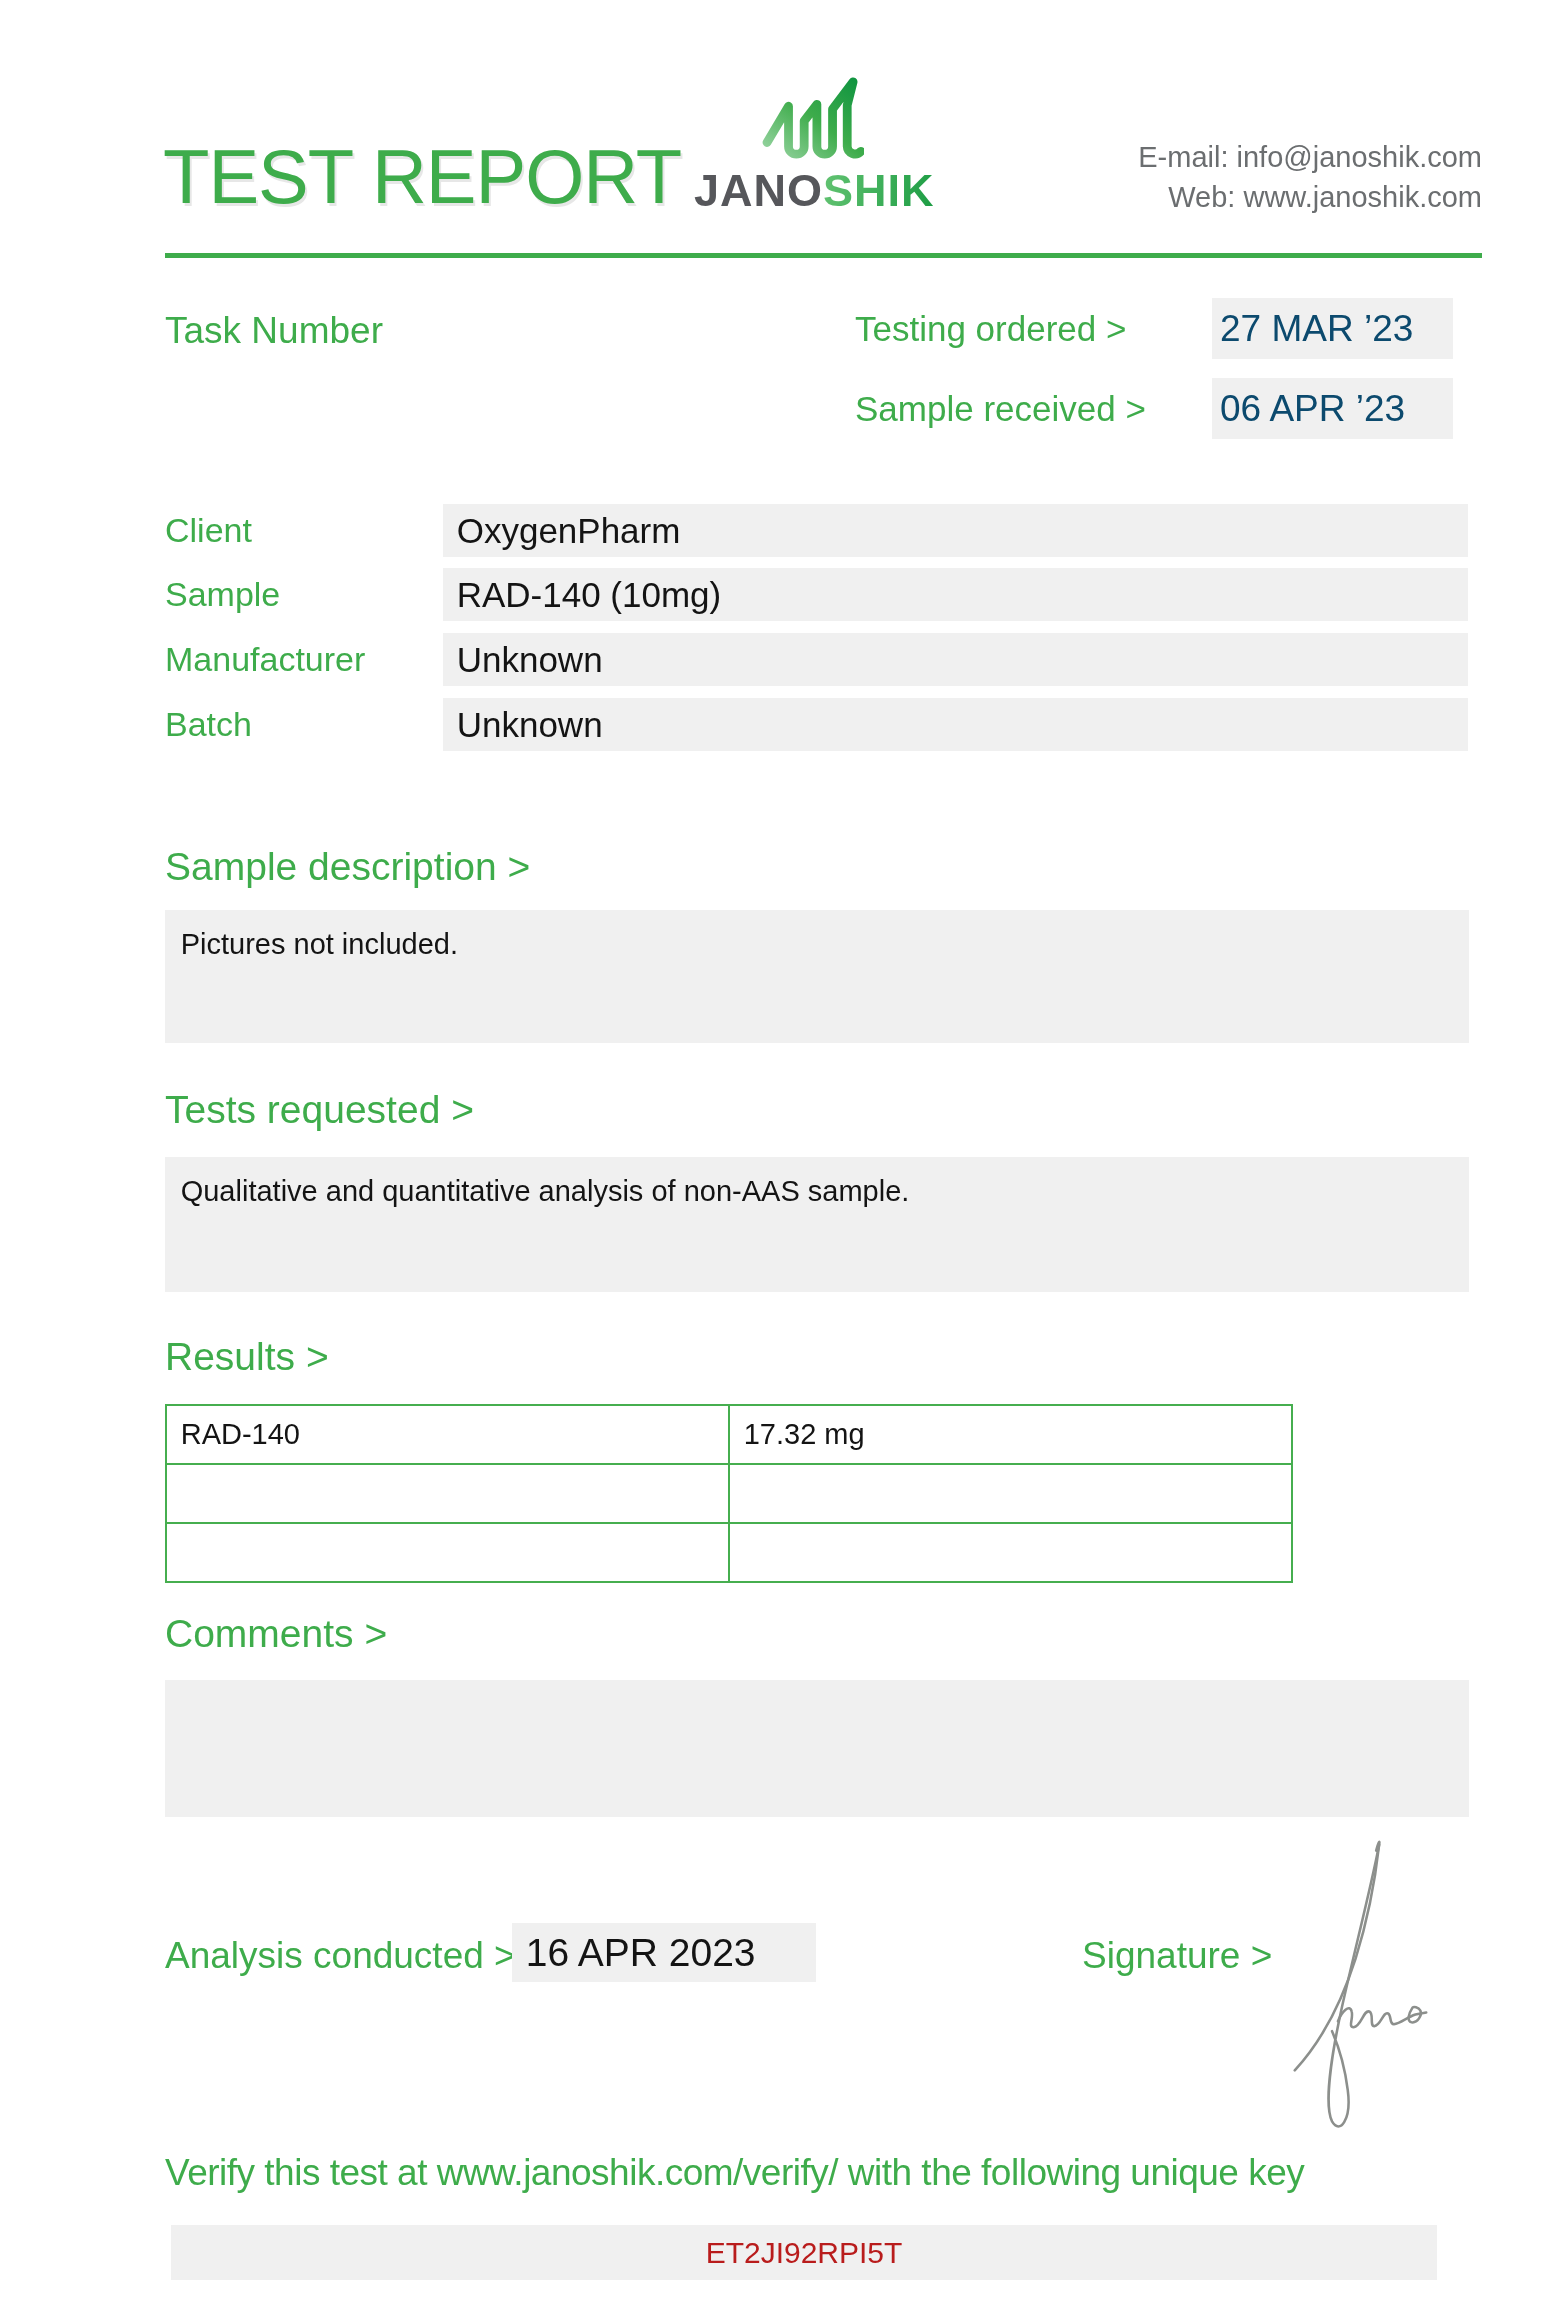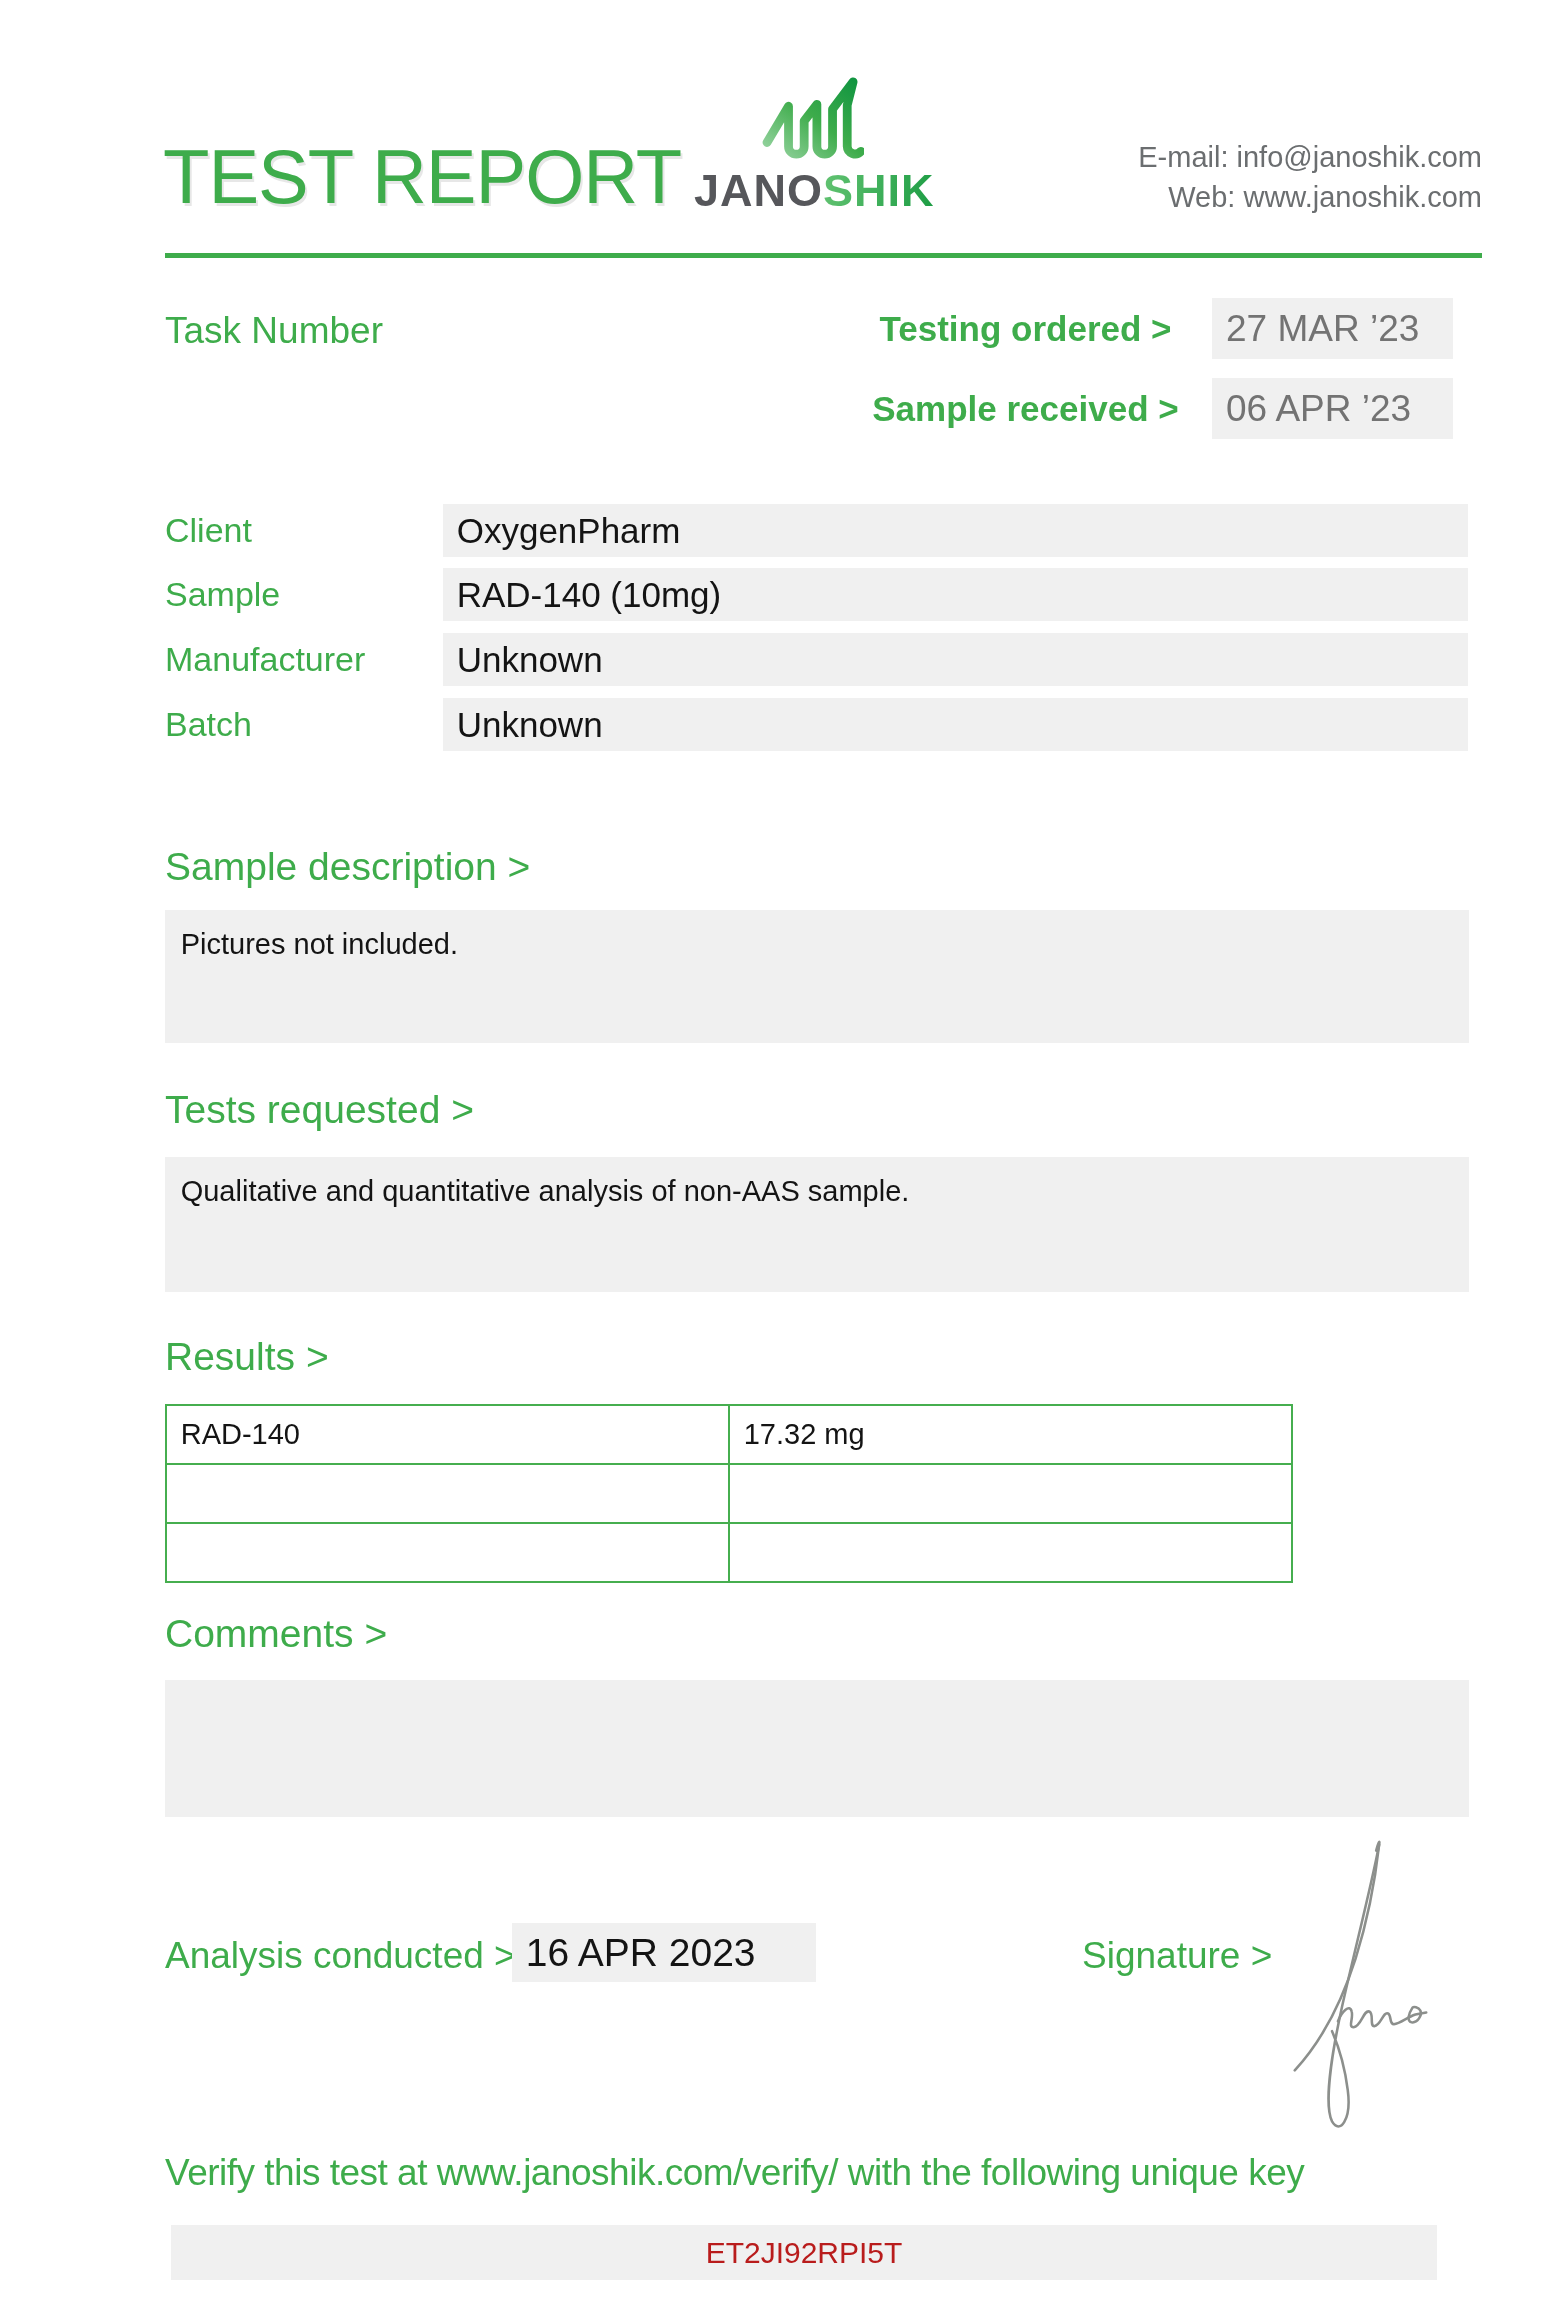--- a/index.html
+++ b/index.html
@@ -40,26 +40,26 @@
   
   .green-label{color:#3eac4b;white-space:nowrap;}
   .gray-box{background:#f0f0f0;}
 
   
   .task-label{position:absolute;left:145px;top:310px;font-size:37px;}
   .task-box{
     position:absolute;left:423px;top:298px;width:369px;height:61px;
     font-size:39px;line-height:61px;color:#141414;padding-left:13.7px;box-sizing:border-box;
   }
-  .date-label{position:absolute;width:341px;text-align:center;font-size:35px;line-height:61px;font-weight:bold;}
+  .date-label{position:absolute;width:341px;text-align:left;font-size:35px;line-height:61px;}
   .date-label.r1{left:835px;top:298px;}
   .date-label.r2{left:835px;top:378px;}
   .date-box{
     position:absolute;left:1192px;width:241px;height:61px;
-    font-size:37px;line-height:61px;color:#737373;padding-left:14px;box-sizing:border-box;
+    font-size:37px;line-height:61px;color:#0c4a6e;padding-left:8px;box-sizing:border-box;
     white-space:nowrap;
   }
   .date-box.r1{top:298px;}
   .date-box.r2{top:378px;}
 
   
   .info-label{position:absolute;left:145px;font-size:34px;line-height:53px;}
   .info-bar{
     position:absolute;left:423px;width:1025px;height:53px;
     font-size:35px;line-height:53px;color:#141414;padding-left:13.7px;box-sizing:border-box;

